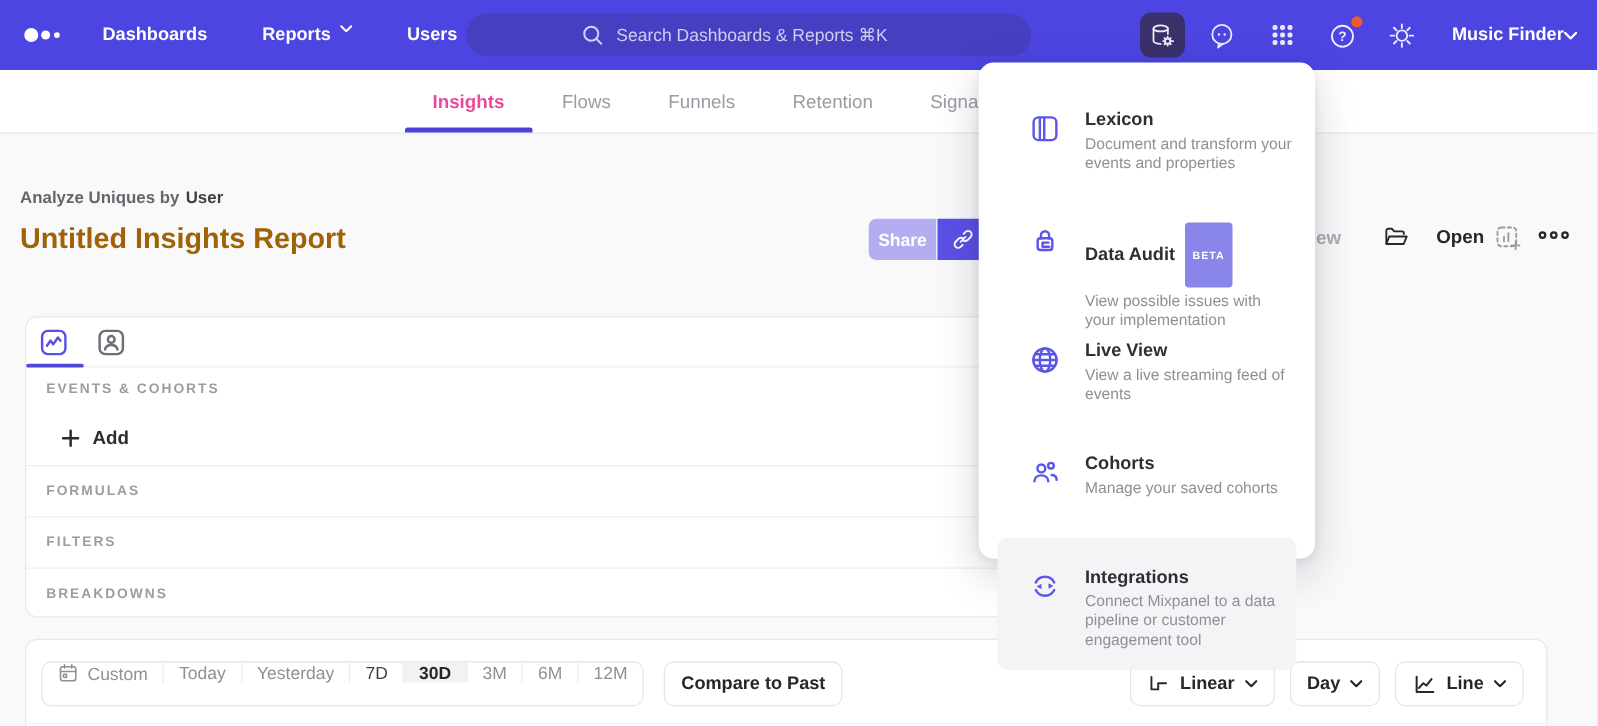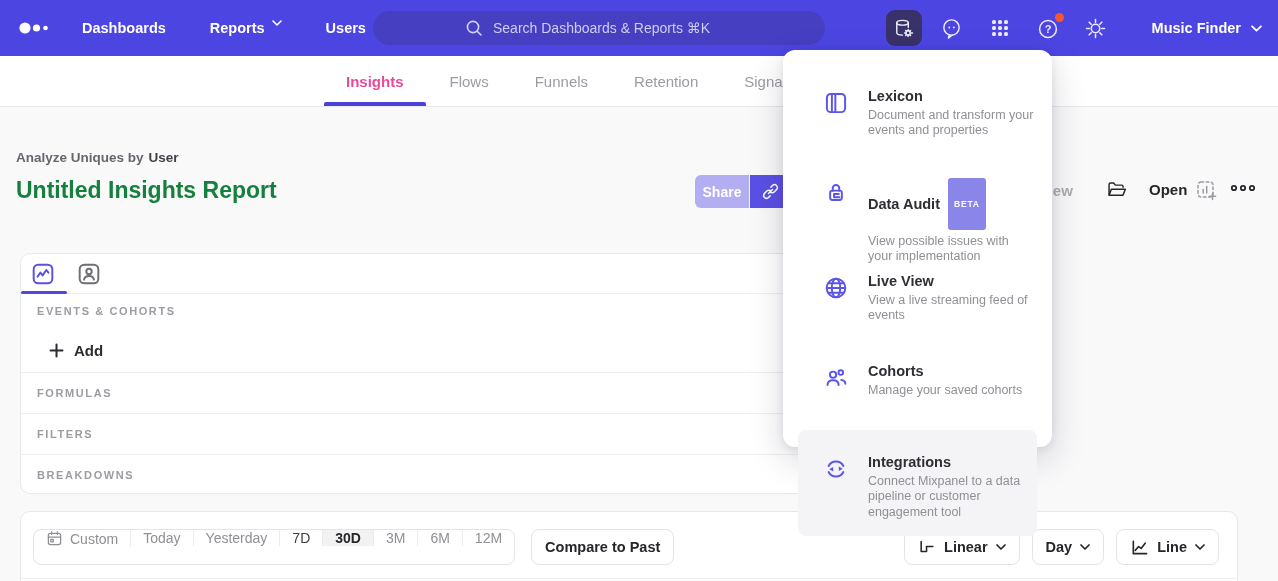--- a/index.html
+++ b/index.html
@@ -23,37 +23,37 @@
     color:#E6E4FA; font-size:14px; width:240px;
     font-family:"Liberation Sans","DejaVu Sans",sans-serif; }
   .searchbar input::placeholder { color:#CFCDF0; opacity:1; }
   .nav-right { position:absolute; right:16px; top:0; height:56px;
     display:flex; align-items:center; gap:12px; }
   .icon-btn { width:36px; height:36px; border-radius:9px; display:flex;
     align-items:center; justify-content:center; position:relative; cursor:pointer; }
   .icon-btn.active { background:#393169; }
   .alert-dot { position:absolute; top:3px; right:2px; width:9px; height:9px;
     border-radius:50%; background:#F2572F; }
-  .project { display:flex; align-items:center; gap:10px; color:#fff;
-    font-size:14.5px; font-weight:600; margin-left:26px; cursor:pointer; }
+  .project { display:flex; align-items:center; color:#fff;
+    font-size:14.5px; font-weight:600; margin-left:10px; cursor:pointer; }
   
   .tabbar { position:absolute; top:56px; left:0; width:1278px; height:51px;
     background:#fff; border-bottom:1px solid #E8E8EB; display:flex;
     align-items:stretch; padding-left:346px; gap:46px; z-index:5; }
   .tab { display:flex; align-items:center; font-size:15px; color:#9B9BA3;
     position:relative; cursor:pointer; }
   .tab.active { color:#ec4899; font-weight:700; }
   .tab.active::after { content:""; position:absolute; left:-22px; right:-22px;
     bottom:0; height:4px; background:#4B42DE; border-radius:2px 2px 0 0; }
   
   .crumb { position:absolute; left:16px; top:150px; font-size:13.5px;
     color:#66666D; font-weight:600; }
   .crumb b { color:#3F3F46; font-weight:700; margin-left:5px; }
   .report-title { position:absolute; left:16px; top:177px; font-size:23px;
-    font-weight:700; color:#15803d; }
+    font-weight:700; color:#a16207; }
   .hdr-actions { position:absolute; top:175px; left:0; width:1278px; height:36px; }
   .share-btn { position:absolute; left:695px; top:0; width:54px; height:33px;
     background:#B3ADF1; color:#fff; font-size:14px; font-weight:600;
     border:none; border-radius:6px 0 0 6px; cursor:pointer;
     font-family:inherit; }
   .link-btn { position:absolute; left:750px; top:0; width:40px; height:33px;
     background:#5B50E5; border:none; border-radius:0 6px 6px 0; cursor:pointer;
     display:flex; align-items:center; justify-content:center; }
   .new-btn { position:absolute; left:1042px; top:7px; color:#ACACB2;
     font-size:15px; font-weight:600; cursor:pointer; }

